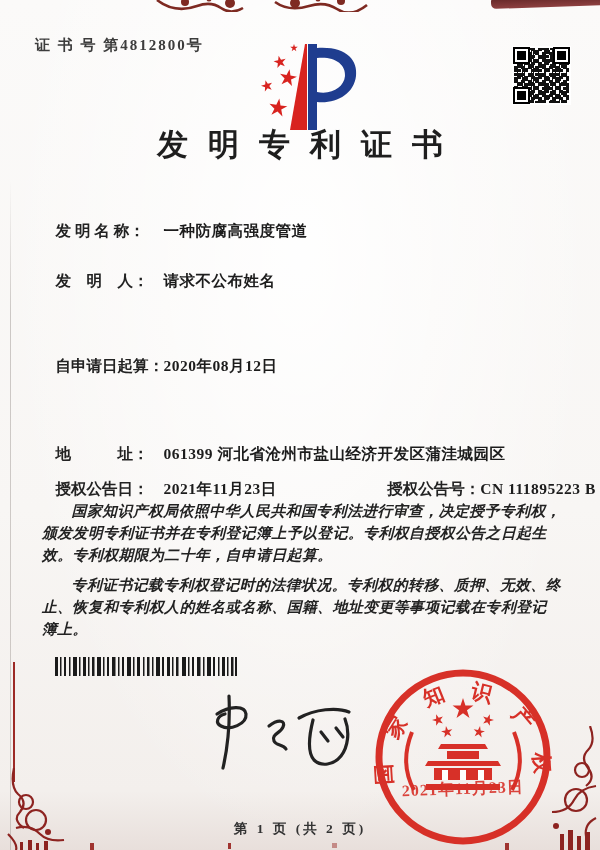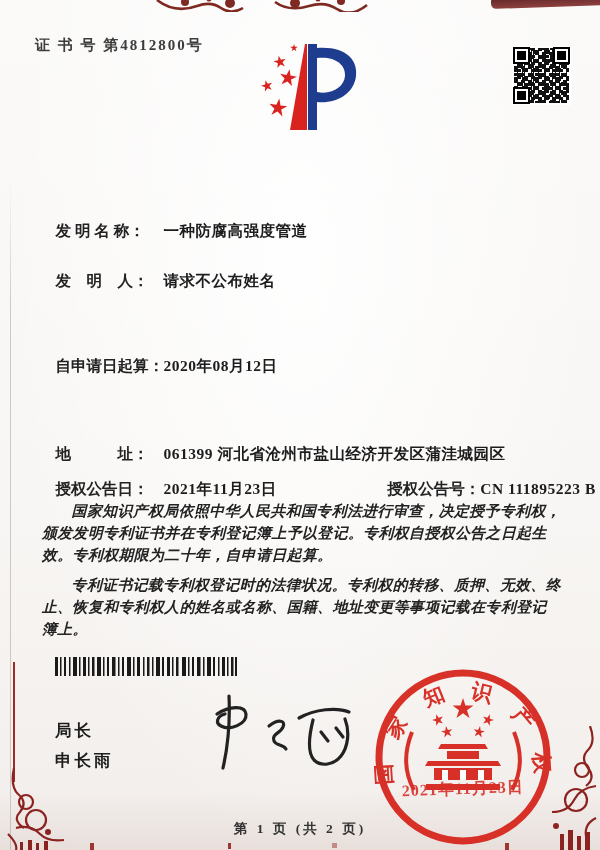--- a/index.html
+++ b/index.html
@@ -110,20 +110,21 @@
     </g>
   </svg>
 
   <div class="qr">
     <div class="noise"></div>
     <div class="finder f-tl"></div>
     <div class="finder f-tr"></div>
     <div class="finder f-bl"></div>
   </div>
 
+  <div class="title">发明专利证书</div>
 
   <div class="row" style="top:203px">
     <span class="lbl">发 明 名 称：</span><span class="val">一种防腐高强度管道</span>
   </div>
   <div class="row" style="top:253px">
     <span class="lbl">发　明　人：</span><span class="val">请求不公布姓名</span>
   </div>
   <div class="row" style="top:338px">
     <span class="lbl">自申请日起算：</span><span class="val">2020年08月12日</span>
   </div>
@@ -178,24 +179,20 @@
         <rect x="152" width="4" height="19"></rect>
         <rect x="158" width="2" height="19"></rect>
       <rect x="163" width="1.5" height="19"></rect>
         <rect x="167" width="3" height="19"></rect>
         <rect x="172" width="1.5" height="19"></rect>
       <rect x="176" width="2.5" height="19"></rect>
         <rect x="180" width="2" height="19"></rect>
     </g>
   </svg>
 
-  <div class="signer">
-    <div>局长</div>
-    <div>申长雨</div>
-  </div>
 
   <svg class="signature" width="185" height="100" viewBox="0 0 185 100">
     <g fill="none" stroke="#222" stroke-width="3.2" stroke-linecap="round" stroke-linejoin="round">
       <path d="M22,26 c12,-8 28,-9 29,0 c1,10 -16,17 -25,12 c-6,-3 -4,-10 4,-12"></path>
       <path d="M34,8 C35,30 33,58 28,80"></path>
       <path d="M74,38 c9,-7 17,-6 14,1 c-2,6 -12,7 -9,14 c2,5 9,3 12,8"></path>
       <path d="M104,30 c16,-9 38,-11 50,-6"></path>
       <path d="M118,32 c-4,16 -6,32 1,40 c7,7 20,5 27,-4 c7,-9 9,-24 4,-37"></path>
       <path d="M126,44 l7,9"></path>
       <path d="M141,40 l7,9"></path>

